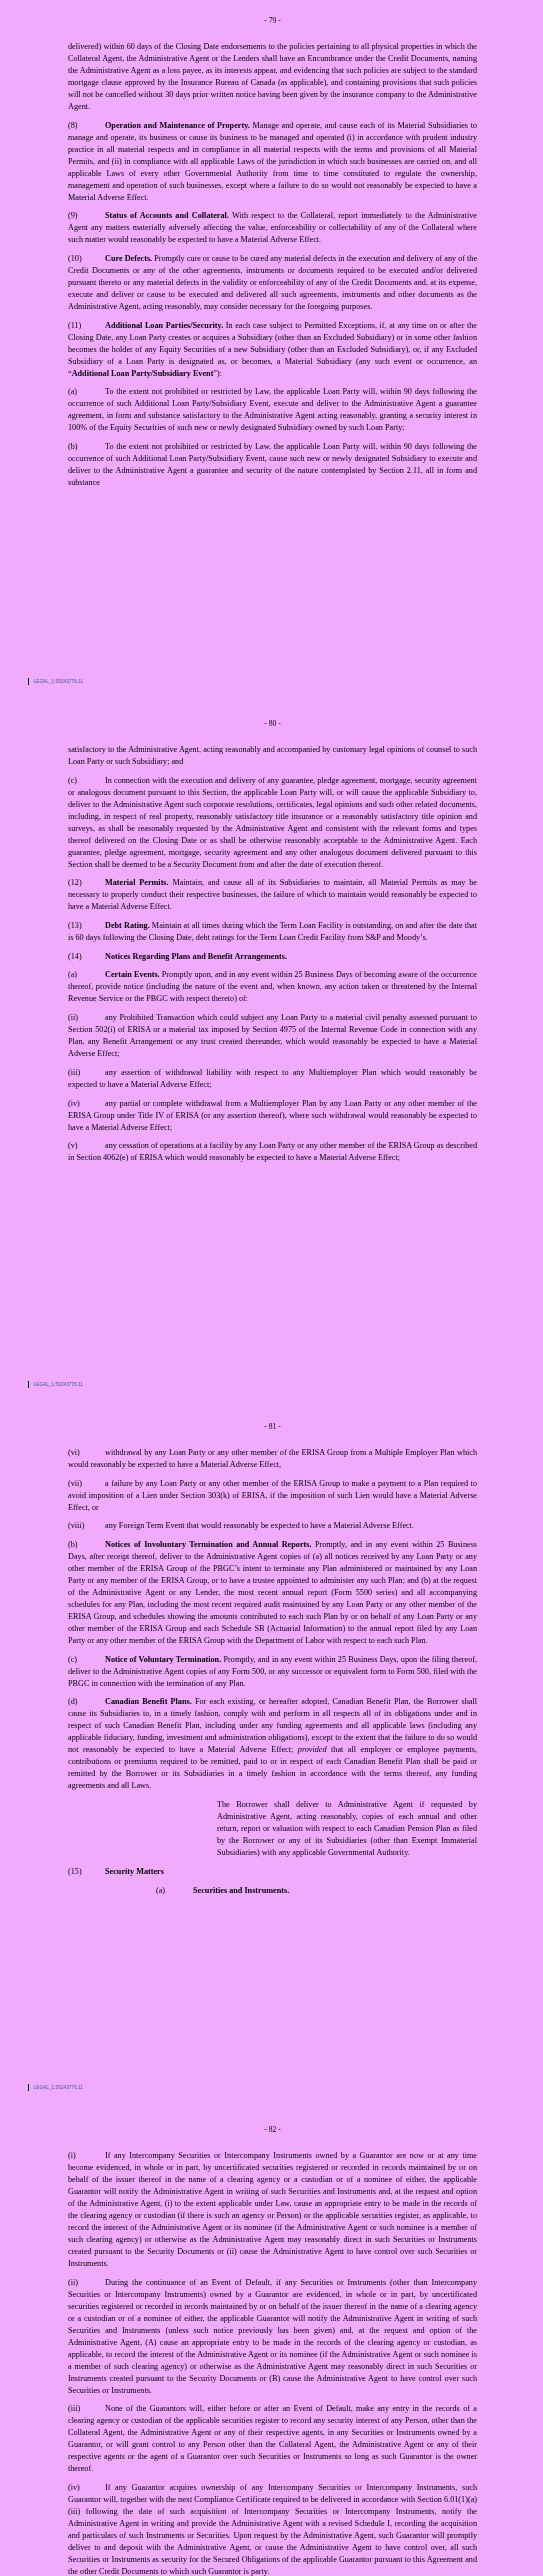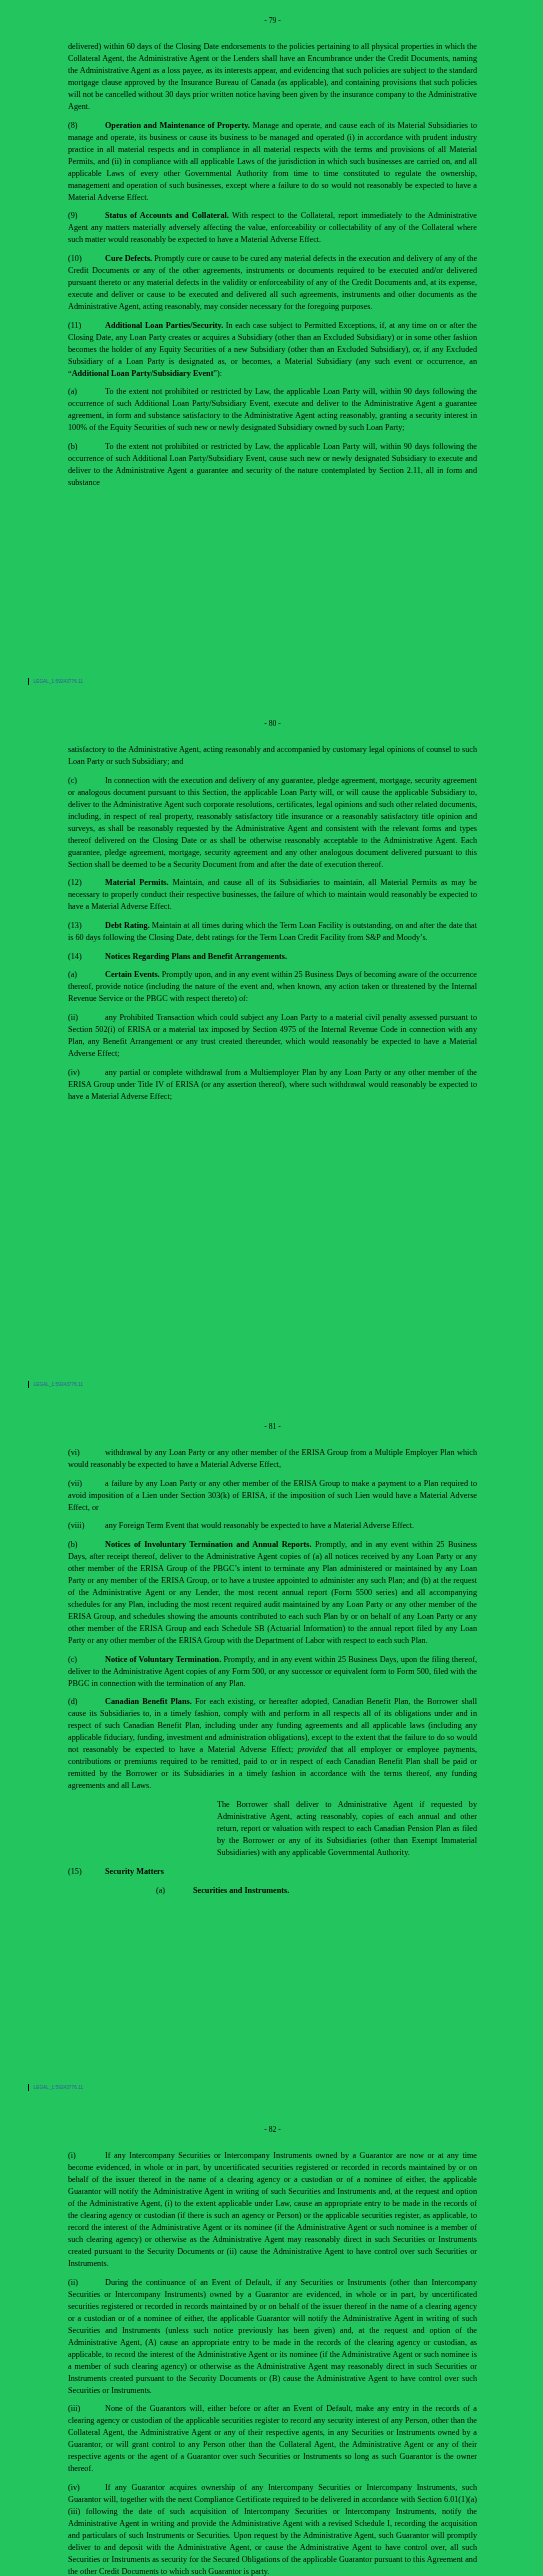--- a/index.html
+++ b/index.html
@@ -8,21 +8,21 @@
     width: 544px;
     font-family: "Liberation Serif", serif;
     color: #000000;
     -webkit-font-smoothing: antialiased;
   }
   .doc { width: 544px; }
   .page {
     position: relative;
     width: 544px;
     height: 703px;
-    background: #22c55e;
+    background: #f0abfc;
     padding: 15.5px 67px 0 68px;
     overflow: hidden;
   }
   .page-number {
     text-align: center;
     font-size: 7.7px;
     margin-bottom: 16.5px;
   }
   p.para {
     font-size: 8.2px;
@@ -73,21 +73,23 @@
     </section>
     <section class="page">
       <div class="page-number">- 80 -</div>
       <p class="para"><span>satisfactory to the Administrative Agent, acting reasonably and accompanied by customary legal opinions of counsel to such Loan Party or such Subsidiary; and</span></p>
       <p class="para"><span class="label">(c)</span><span>In connection with the execution and delivery of any guarantee, pledge agreement, mortgage, security agreement or analogous document pursuant to this Section, the applicable Loan Party will, or will cause the applicable Subsidiary to, deliver to the Administrative Agent such corporate resolutions, certificates, legal opinions and such other related documents, including, in respect of real property, reasonably satisfactory title insurance or a reasonably satisfactory title opinion and surveys, as shall be reasonably requested by the Administrative Agent and consistent with the relevant forms and types thereof delivered on the Closing Date or as shall be otherwise reasonably acceptable to the Administrative Agent. Each guarantee, pledge agreement, mortgage, security agreement and any other analogous document delivered pursuant to this Section shall be deemed to be a Security Document from and after the date of execution thereof.</span></p>
       <p class="para"><span class="label">(12)</span><span class="b">Material Permits.</span><span> Maintain, and cause all of its Subsidiaries to maintain, all Material Permits as may be necessary to properly conduct their respective businesses, the failure of which to maintain would reasonably be expected to have a Material Adverse Effect.</span></p>
       <p class="para"><span class="label">(13)</span><span class="b">Debt Rating.</span><span> Maintain at all times during which the Term Loan Facility is outstanding, on and after the date that is 60 days following the Closing Date, debt ratings for the Term Loan Credit Facility from S&amp;P and Moody’s.</span></p>
       <p class="para"><span class="label">(14)</span><span class="b">Notices Regarding Plans and Benefit Arrangements.</span></p>
       <p class="para"><span class="label">(a)</span><span class="b">Certain Events.</span><span> Promptly upon, and in any event within 25 Business Days of becoming aware of the occurrence thereof, provide notice (including the nature of the event and, when known, any action taken or threatened by the Internal Revenue Service or the PBGC with respect thereto) of:</span></p>
       <p class="para"><span class="label">(ii)</span><span>any Prohibited Transaction which could subject any Loan Party to a material civil penalty assessed pursuant to Section 502(i) of ERISA or a material tax imposed by Section 4975 of the Internal Revenue Code in connection with any Plan, any Benefit Arrangement or any trust created thereunder, which would reasonably be expected to have a Material Adverse Effect;</span></p>
+      <p class="para"><span class="label">(iii)</span><span>any assertion of withdrawal liability with respect to any Multiemployer Plan which would reasonably be expected to have a Material Adverse Effect;</span></p>
       <p class="para"><span class="label">(iv)</span><span>any partial or complete withdrawal from a Multiemployer Plan by any Loan Party or any other member of the ERISA Group under Title IV of ERISA (or any assertion thereof), where such withdrawal would reasonably be expected to have a Material Adverse Effect;</span></p>
+      <p class="para"><span class="label">(v)</span><span>any cessation of operations at a facility by any Loan Party or any other member of the ERISA Group as described in Section 4062(e) of ERISA which would reasonably be expected to have a Material Adverse Effect;</span></p>
       <div class="page-footer">
         <span class="rev-bar"></span>
         <span class="footer-text" style="color: rgb(58, 86, 166);">LEGAL_1:59243776.11</span>
       </div>
     </section>
     <section class="page">
       <div class="page-number">- 81 -</div>
       <p class="para"><span class="label">(vi)</span><span>withdrawal by any Loan Party or any other member of the ERISA Group from a Multiple Employer Plan which would reasonably be expected to have a Material Adverse Effect,</span></p>
       <p class="para"><span class="label">(vii)</span><span>a failure by any Loan Party or any other member of the ERISA Group to make a payment to a Plan required to avoid imposition of a Lien under Section 303(k) of ERISA, if the imposition of such Lien would have a Material Adverse Effect, or</span></p>
       <p class="para"><span class="label">(viii)</span><span>any Foreign Term Event that would reasonably be expected to have a Material Adverse Effect.</span></p>

